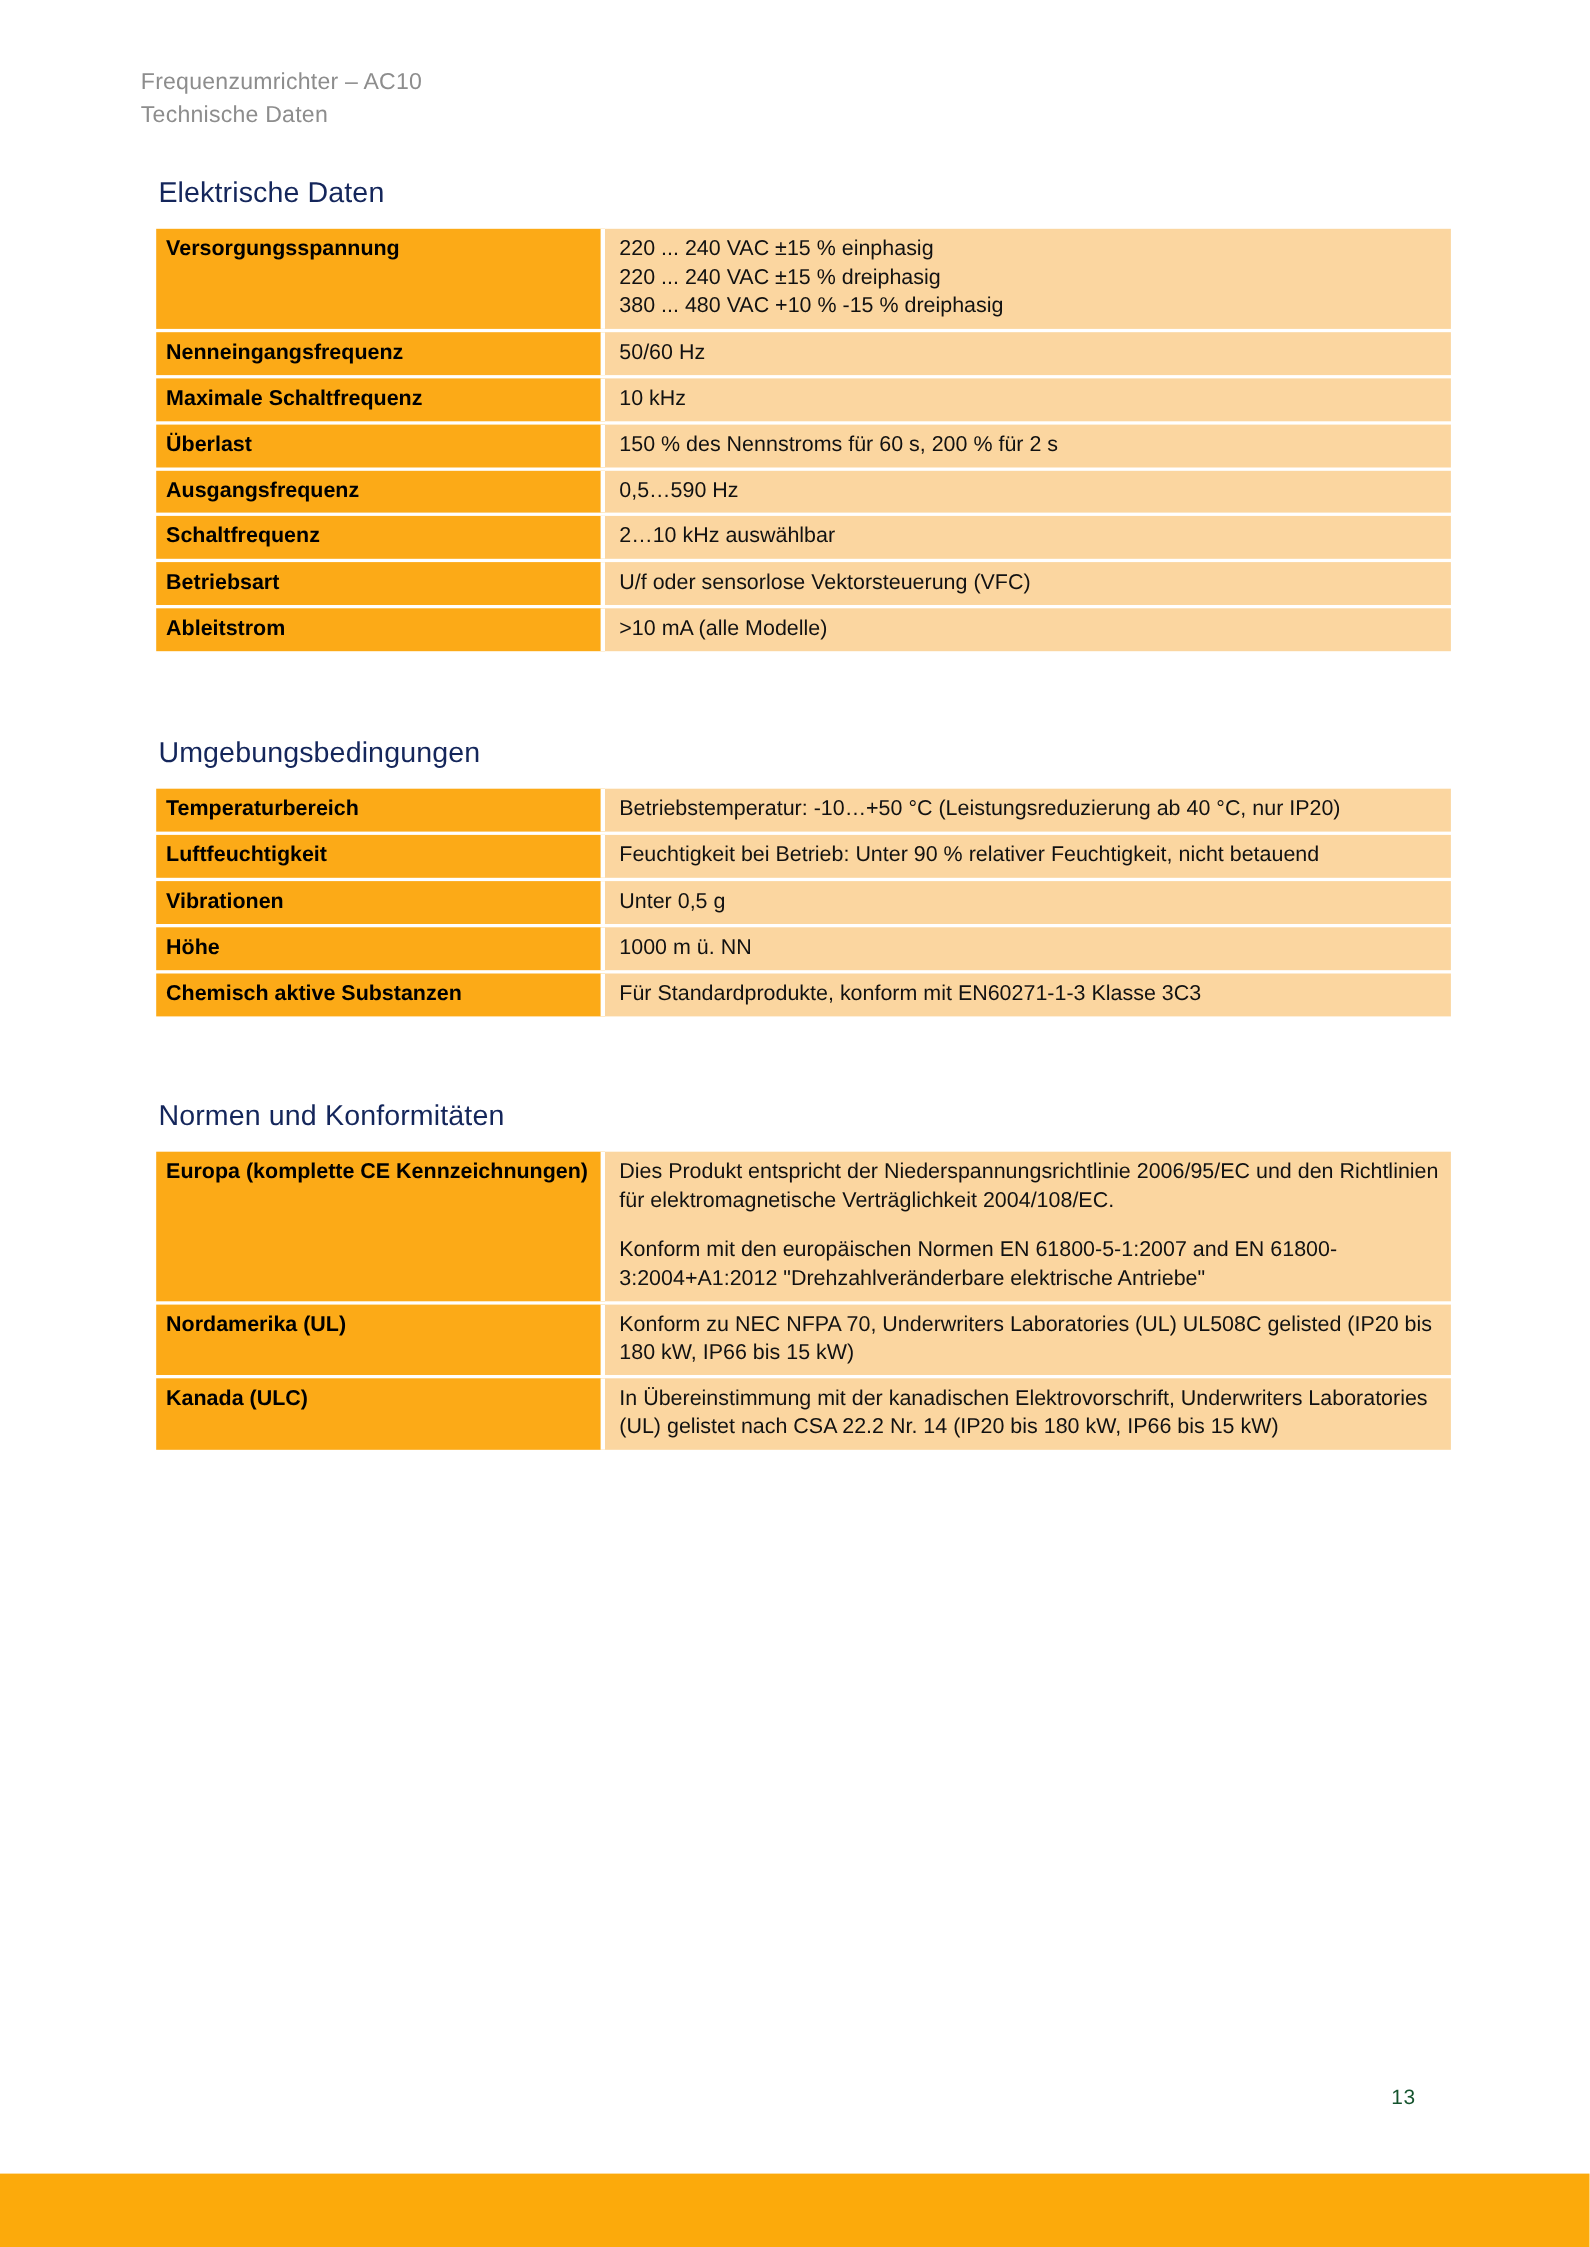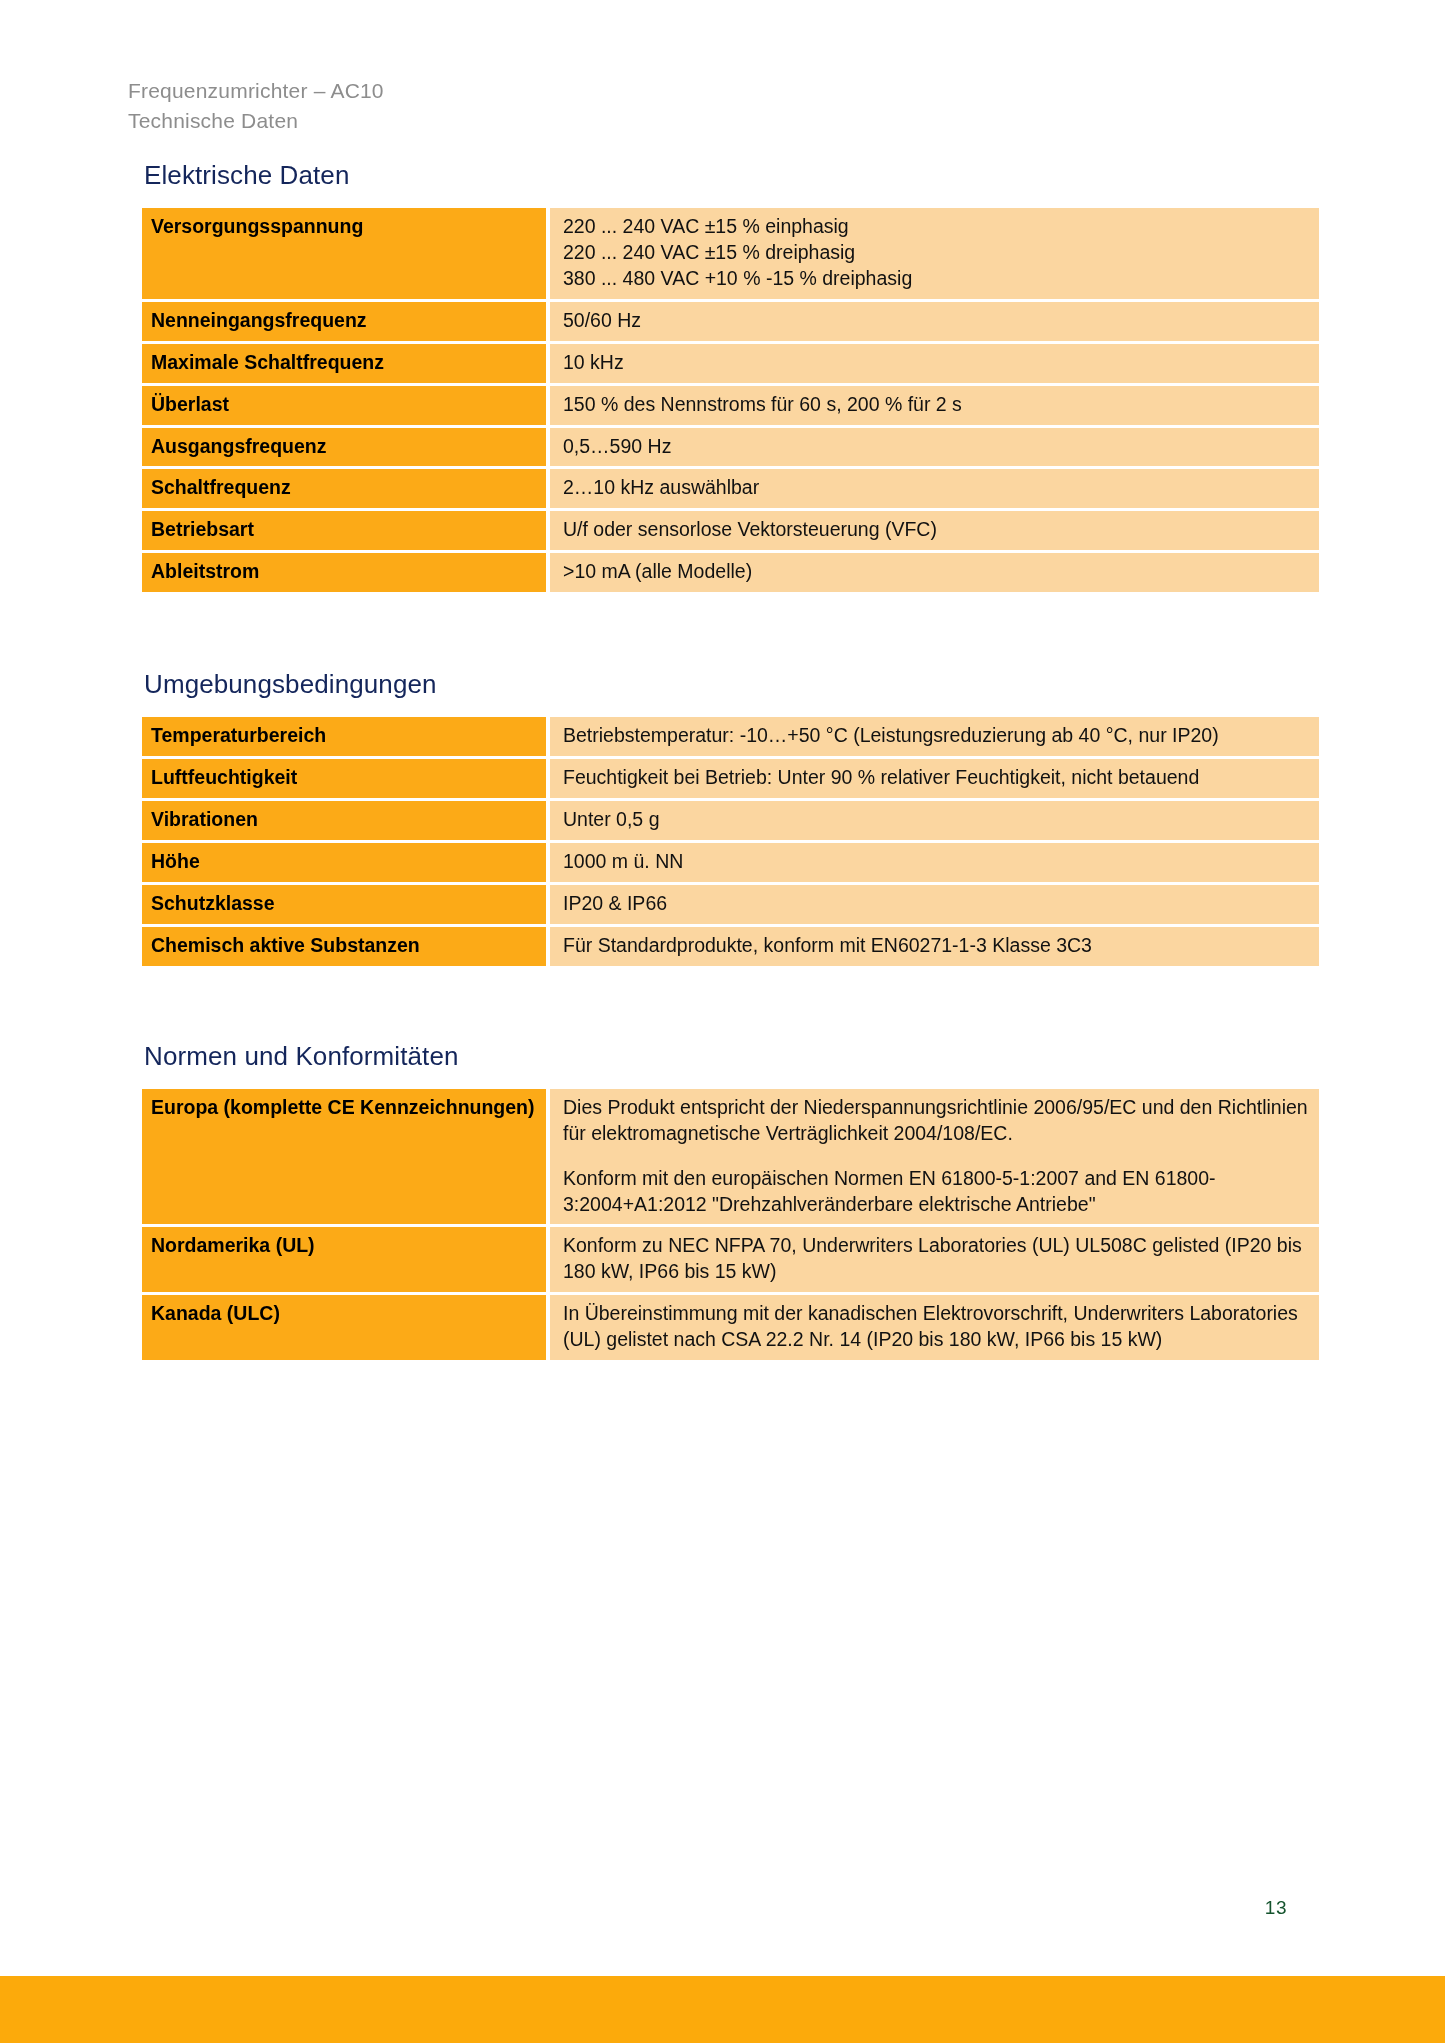--- a/index.html
+++ b/index.html
@@ -19,21 +19,21 @@
   .page {
     position: absolute;
     inset: 0;
     background: #ffffff;
   }
 
   
   .doc-header {
     position: absolute;
     left: 128px;
-    top: 76px;
+    top: 60px;
     line-height: 1.45;
   }
   .doc-header .line {
     font-size: 21px;
     color: #8d8d8d;
     letter-spacing: 0.2px;
     white-space: pre;
   }
 
   
@@ -217,26 +217,20 @@
                 <p>Unter 0,5 g</p>
               </td>
             </tr>
             <tr>
               <td class="key">Höhe</td>
               <td class="val">
                 <p>1000 m ü. NN</p>
               </td>
             </tr>
             <tr>
-              <td class="key">Schutzklasse</td>
-              <td class="val">
-                <p>IP20 &amp; IP66</p>
-              </td>
-            </tr>
-            <tr>
               <td class="key">Chemisch aktive Substanzen</td>
               <td class="val">
                 <p>Für Standardprodukte, konform mit EN60271-1-3 Klasse 3C3</p>
               </td>
             </tr>
           </tbody>
       </table>
     </section>
 
     <section class="section s3">

